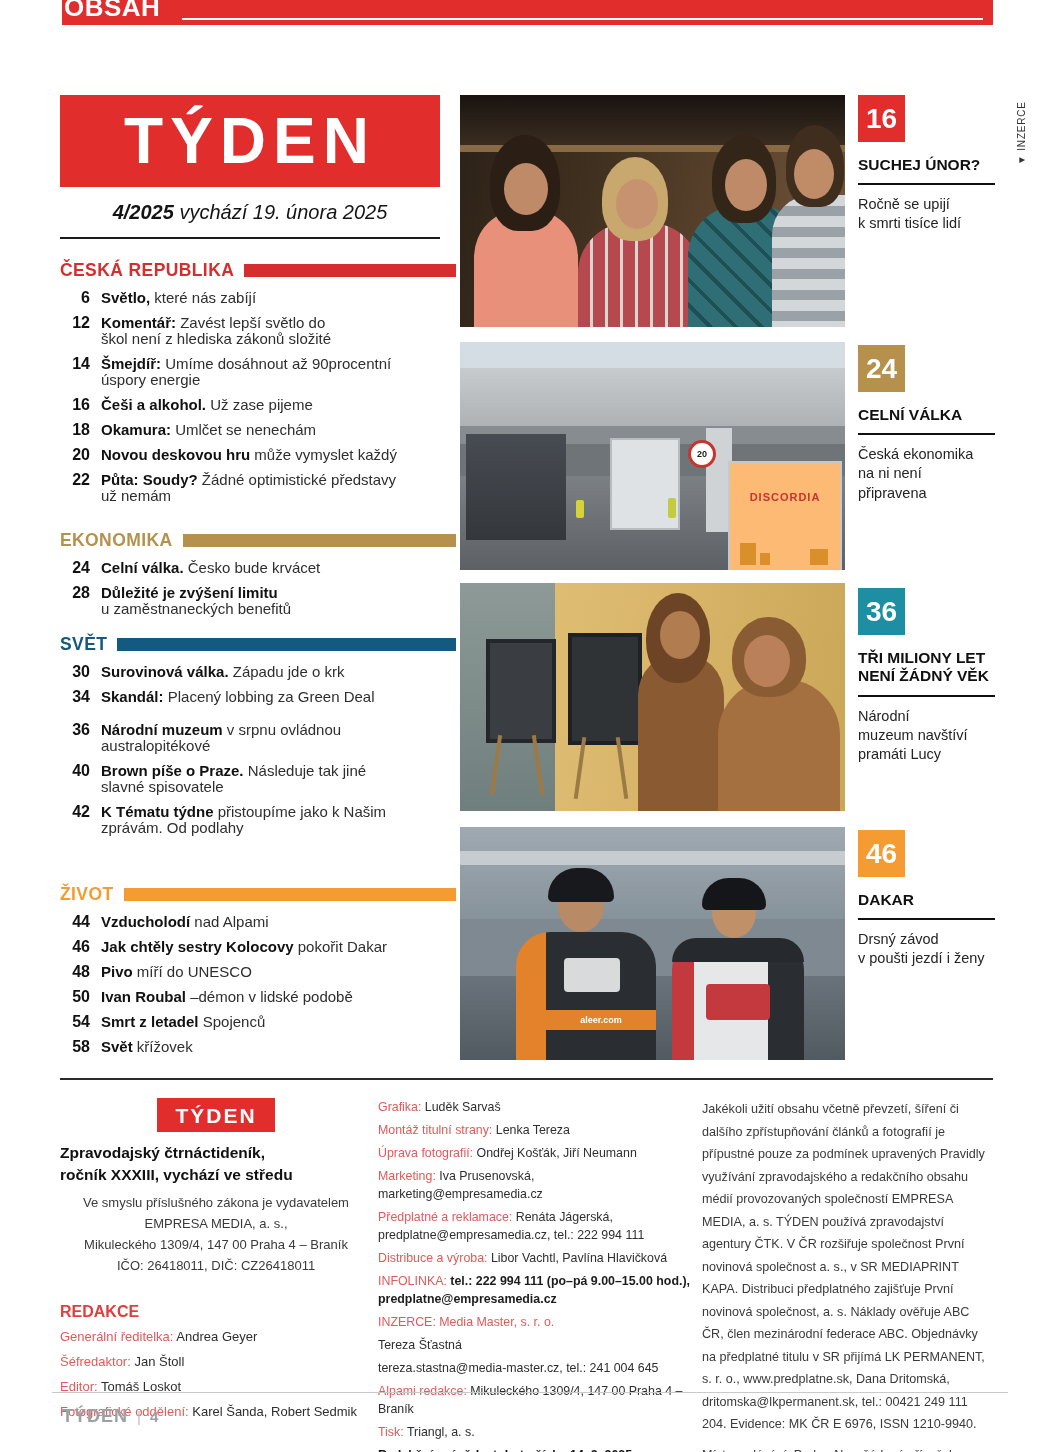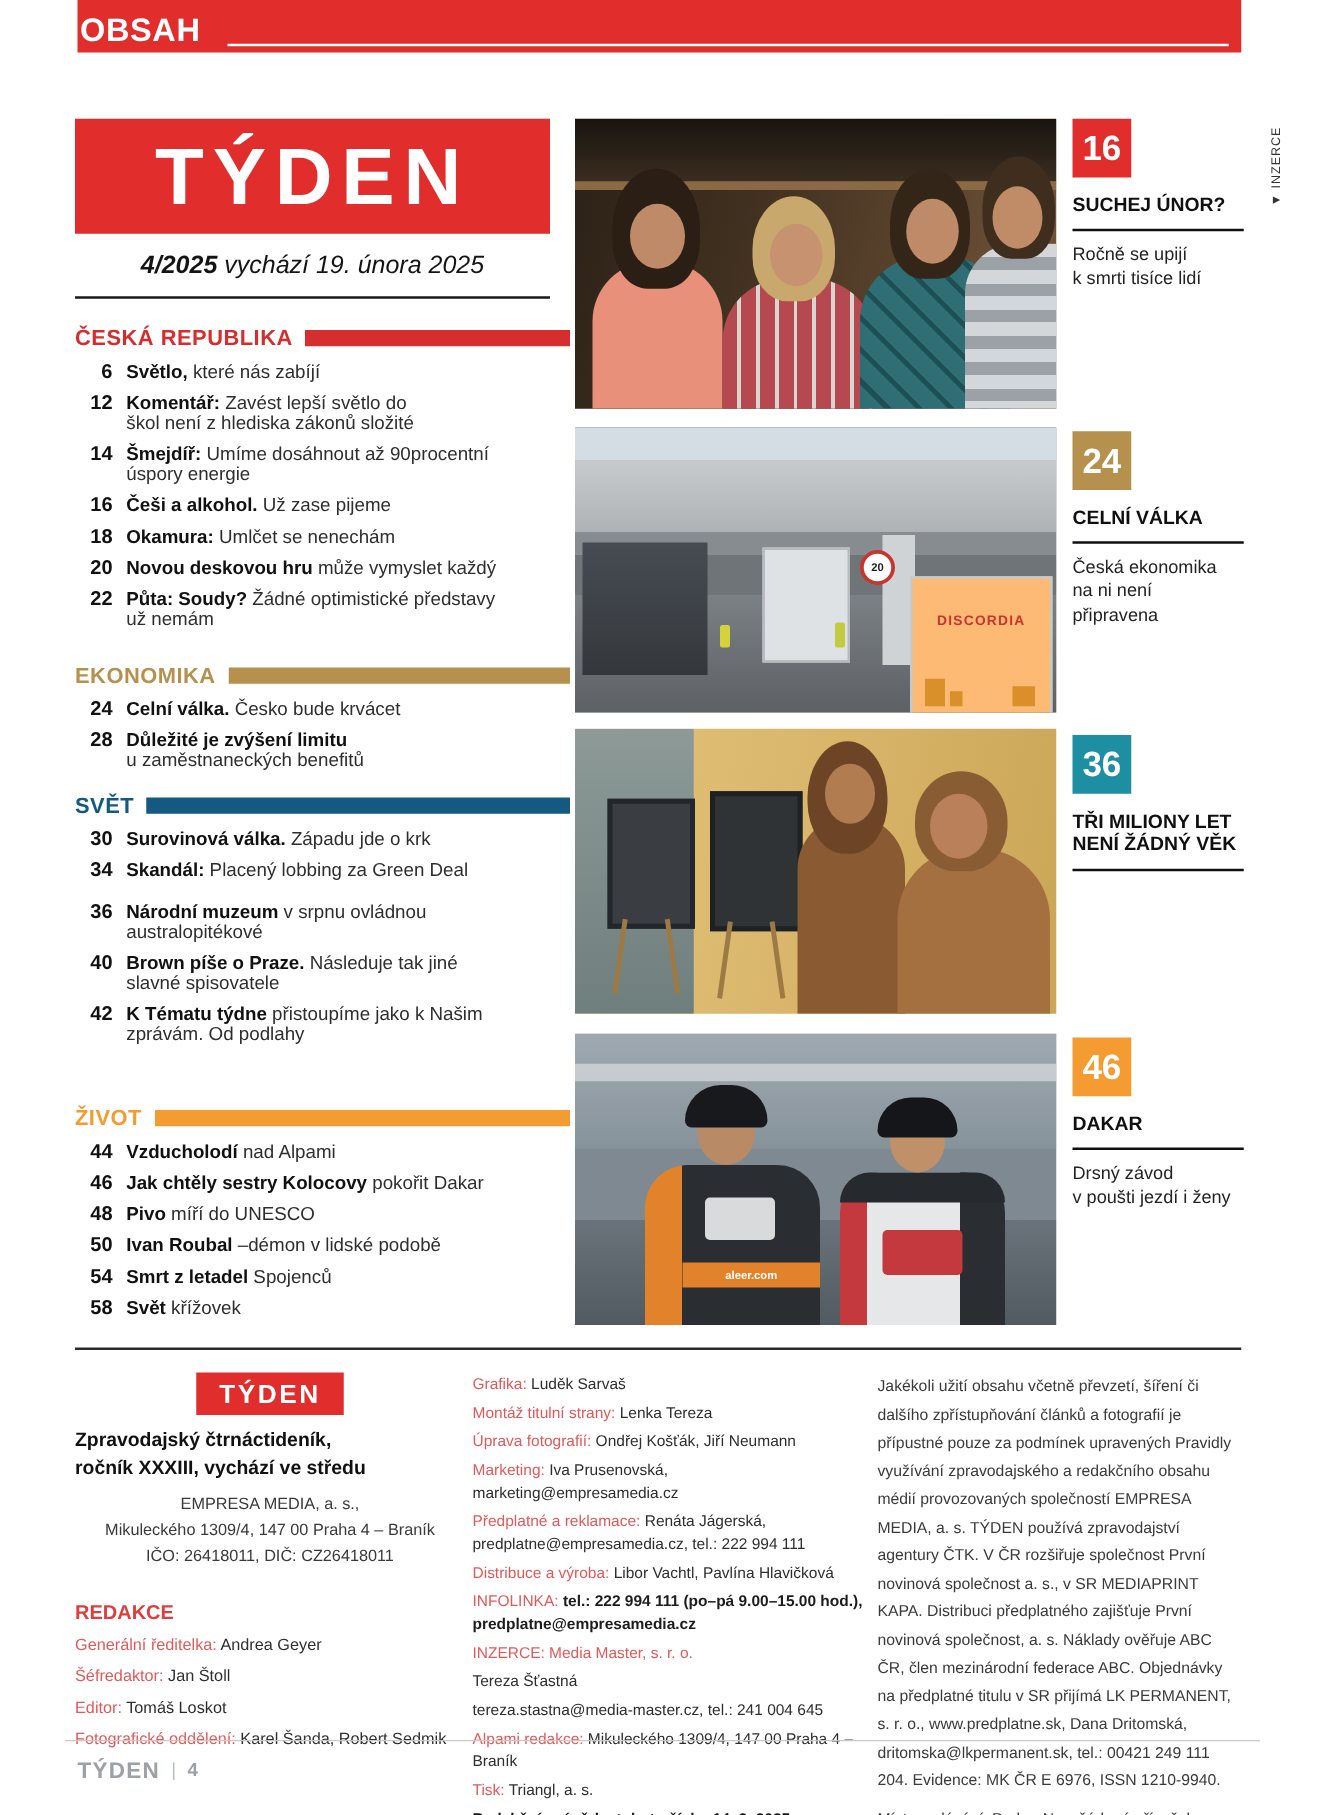--- a/index.html
+++ b/index.html
@@ -1,20 +1,20 @@
 <!DOCTYPE html>
 <html><head>
 <meta charset="utf-8">
 <style>
   html,body{margin:0;padding:0;background:#ffffff;}
   body{font-family:"Liberation Sans", sans-serif;color:#222;}
   .page{position:relative;width:1063px;height:1452px;background:#fff;overflow:hidden;}
 
   
-  .topbar{position:absolute;left:62px;top:0;width:931px;height:42px;background:#e22d2d;}
+  .topbar{position:absolute;left:62px;top:0;width:931px;height:25px;background:#e22d2d;}
   .obsah{position:absolute;left:2px;bottom:2px;color:#fff;font-weight:800;font-size:26px;letter-spacing:.5px;}
   .topbar-line{position:absolute;left:120px;right:10px;bottom:5px;height:2px;background:#fff;}
 
   
   .logo{position:absolute;left:60px;top:95px;width:380px;height:92px;background:#e22d2d;display:flex;align-items:center;justify-content:center;}
   .logo span{color:#fff;font-weight:800;font-size:64px;letter-spacing:7px;}
   .issue-line{position:absolute;left:60px;top:201px;width:380px;text-align:center;font-size:20px;font-style:italic;color:#141414;}
   .issue-line b{font-weight:800;}
   .issue-rule{position:absolute;left:60px;top:237px;width:380px;height:2px;background:#1a1a1a;}
 
@@ -289,40 +289,44 @@
     <div class="feat-rule"></div>
     <div class="feat-blurb">Česká ekonomika
 na ni není
 připravena</div>
   </div>
   <div class="feat" style="top:588px;">
     <div class="feat-num bg-teal">36</div>
     <div class="feat-title">TŘI MILIONY LET
 NENÍ ŽÁDNÝ VĚK</div>
     <div class="feat-rule"></div>
+    <div class="feat-blurb">Národní
+muzeum navštíví
+pramáti Lucy</div>
   </div>
   <div class="feat" style="top:830px;">
     <div class="feat-num bg-orange">46</div>
     <div class="feat-title">DAKAR</div>
     <div class="feat-rule"></div>
     <div class="feat-blurb">Drsný závod
 v poušti jezdí i ženy</div>
   </div>
 
   <div class="inzerce">▼ INZERCE</div>
 
   <div class="imp-divider"></div>
 
   <div class="imp-left">
     <div class="imp-logo">
         <span>TÝDEN</span>
       </div>
     <div class="imp-bold">Zpravodajský čtrnáctideník,</div>
     <div class="imp-bold">ročník XXXIII, vychází ve středu</div>
     <div class="imp-addr">
+      <div>Ve smyslu příslušného zákona je vydavatelem</div>
       <div>EMPRESA MEDIA, a. s.,</div>
       <div>Mikuleckého 1309/4, 147 00 Praha 4 – Braník</div>
       <div>IČO: 26418011, DIČ: CZ26418011</div>
     </div>
     <div class="imp-redakce">REDAKCE</div>
     <div class="imp-line"><span class="imp-label">Generální ředitelka:</span><span> Andrea Geyer</span></div>
     <div class="imp-line"><span class="imp-label">Šéfredaktor:</span><span> Jan Štoll</span></div>
     <div class="imp-line"><span class="imp-label">Editor:</span><span> Tomáš Loskot</span></div>
     <div class="imp-line"><span class="imp-label">Fotografické oddělení:</span><span> Karel Šanda, Robert Sedmik</span></div>
   </div>

